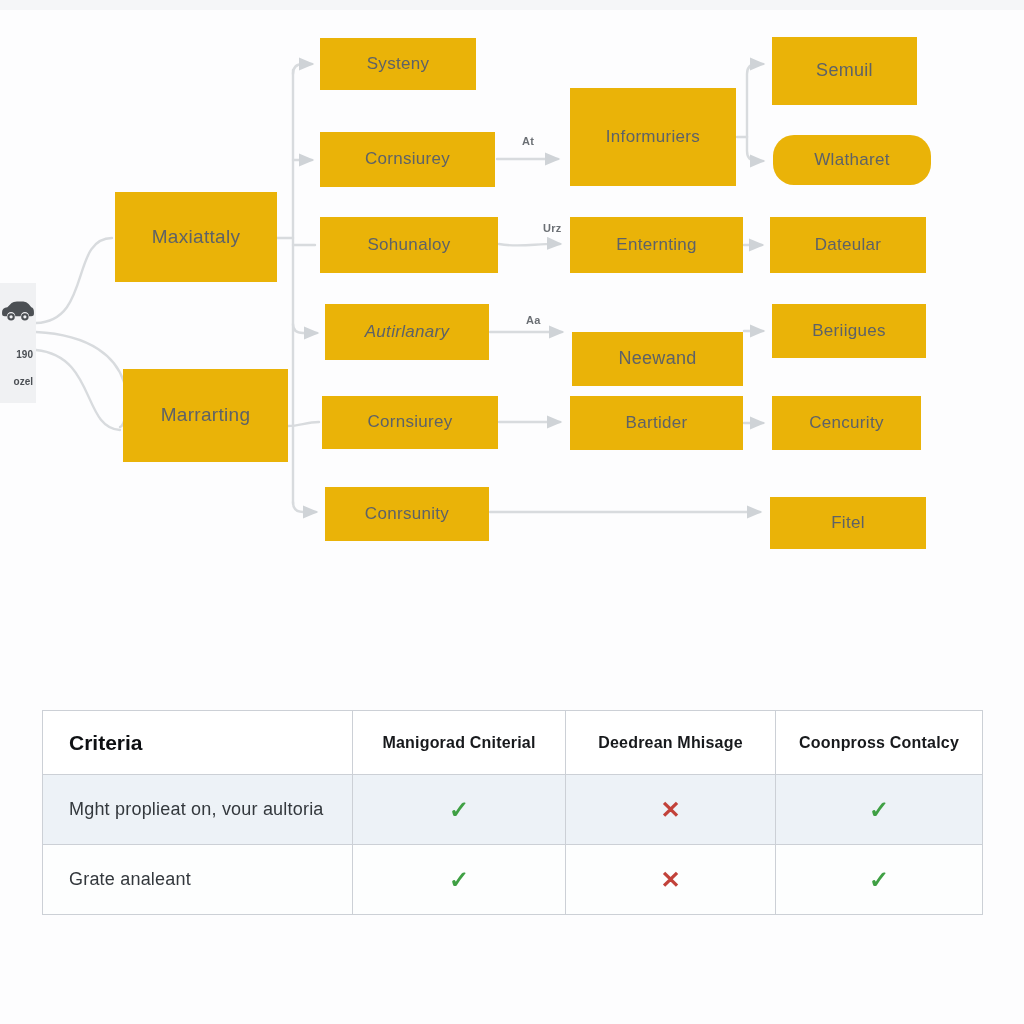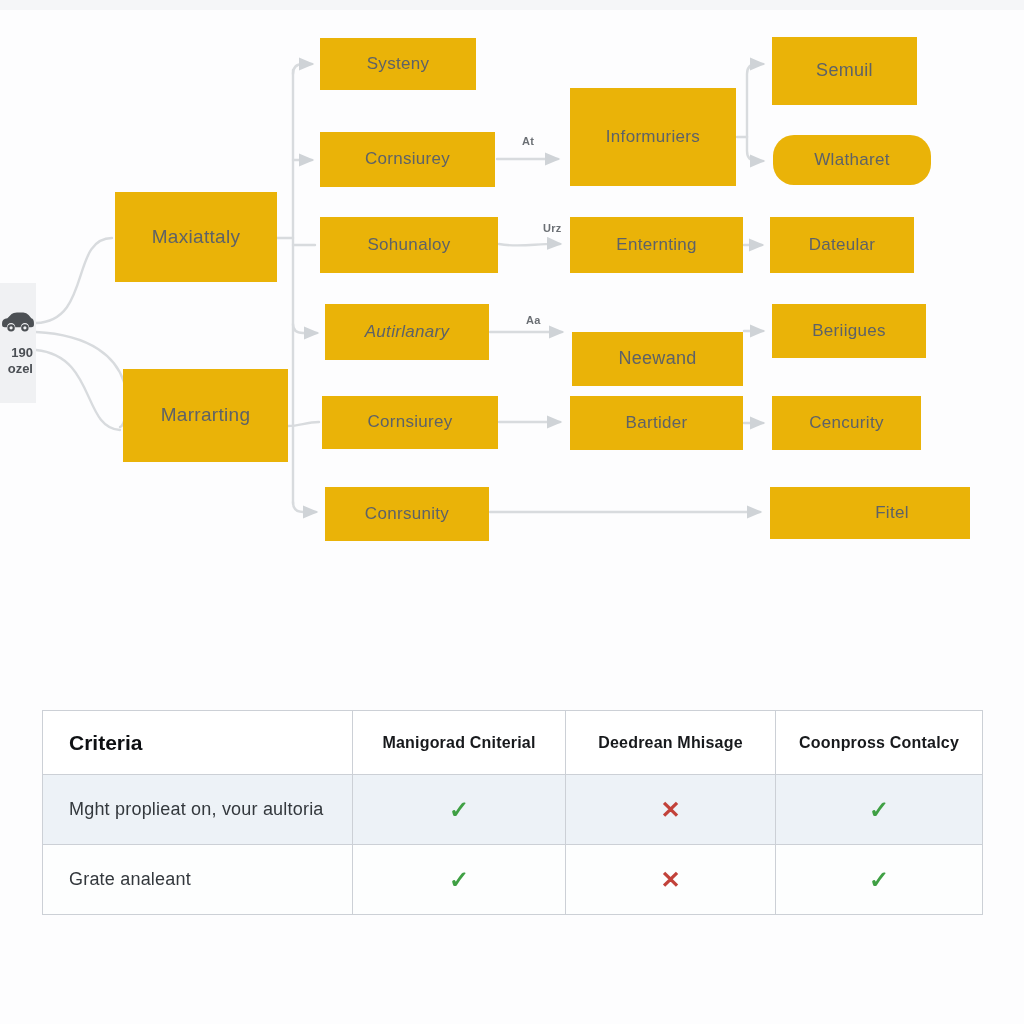--- a/index.html
+++ b/index.html
@@ -11,21 +11,21 @@
   .topband{position:absolute;left:0;top:0;width:1024px;height:10px;background:#f5f6f8;}
   .edges{position:absolute;left:0;top:0;}
   .node{
     position:absolute;background:#eab308;color:#5e6267;
     display:flex;align-items:center;justify-content:center;
     letter-spacing:.3px;line-height:1.1;text-align:center;
   }
   .source-card{
     position:absolute;left:0;top:283px;width:36px;height:120px;background:#f0f1f3;
     color:#4b4f54;display:flex;flex-direction:column;align-items:flex-end;
-    justify-content:center;gap:1px;font-size:13px;font-weight:bold;overflow:hidden;
+    justify-content:center;gap:16px;font-size:10px;font-weight:bold;overflow:hidden;
     padding-right:3px;box-sizing:border-box;
   }
   .source-card .car{margin:0 -2px 10px 0;}
   .edge-label{
     position:absolute;font-size:11px;font-weight:bold;color:#6b6f74;letter-spacing:.3px;
   }
   .cmp-table{
     position:absolute;left:42px;top:710px;width:940px;border-collapse:collapse;
     table-layout:fixed;background:#ffffff;
   }
@@ -127,30 +127,30 @@
       </div>
       <div class="node" style="left: 570px; top: 396px; width: 173px; height: 54px; font-size: 17px;">
         <span>Bartider</span>
       </div>
       <div class="node" style="left: 772px; top: 37px; width: 145px; height: 68px; font-size: 18px; align-items: center;">
         <span>Semuil</span>
       </div>
       <div class="node" style="left: 773px; top: 135px; width: 158px; height: 50px; font-size: 17px; border-radius: 21px;">
         <span>Wlatharet</span>
       </div>
-      <div class="node" style="left: 770px; top: 217px; width: 144px; height: 56px; font-size: 17px;">
+      <div class="node" style="left: 770px; top: 217px; width: 156px; height: 56px; font-size: 17px;">
         <span>Dateular</span>
       </div>
       <div class="node" style="left: 772px; top: 304px; width: 154px; height: 54px; font-size: 17px;">
         <span>Beriigues</span>
       </div>
       <div class="node" style="left: 772px; top: 396px; width: 149px; height: 54px; font-size: 17px;">
         <span>Cencurity</span>
       </div>
-      <div class="node" style="left: 770px; top: 487px; width: 156px; height: 52px; font-size: 17px; padding-left: 44px;">
+      <div class="node" style="left: 770px; top: 497px; width: 156px; height: 52px; font-size: 17px;">
         <span>Fitel</span>
       </div>
     </div>
 
   <div>
       <div class="edge-label" style="left: 522px; top: 135px;">At</div>
       <div class="edge-label" style="left: 524px; top: 222px; margin-left: 19px;">Urz</div>
       <div class="edge-label" style="left: 526px; top: 314px;">Aa</div>
     </div>
 

